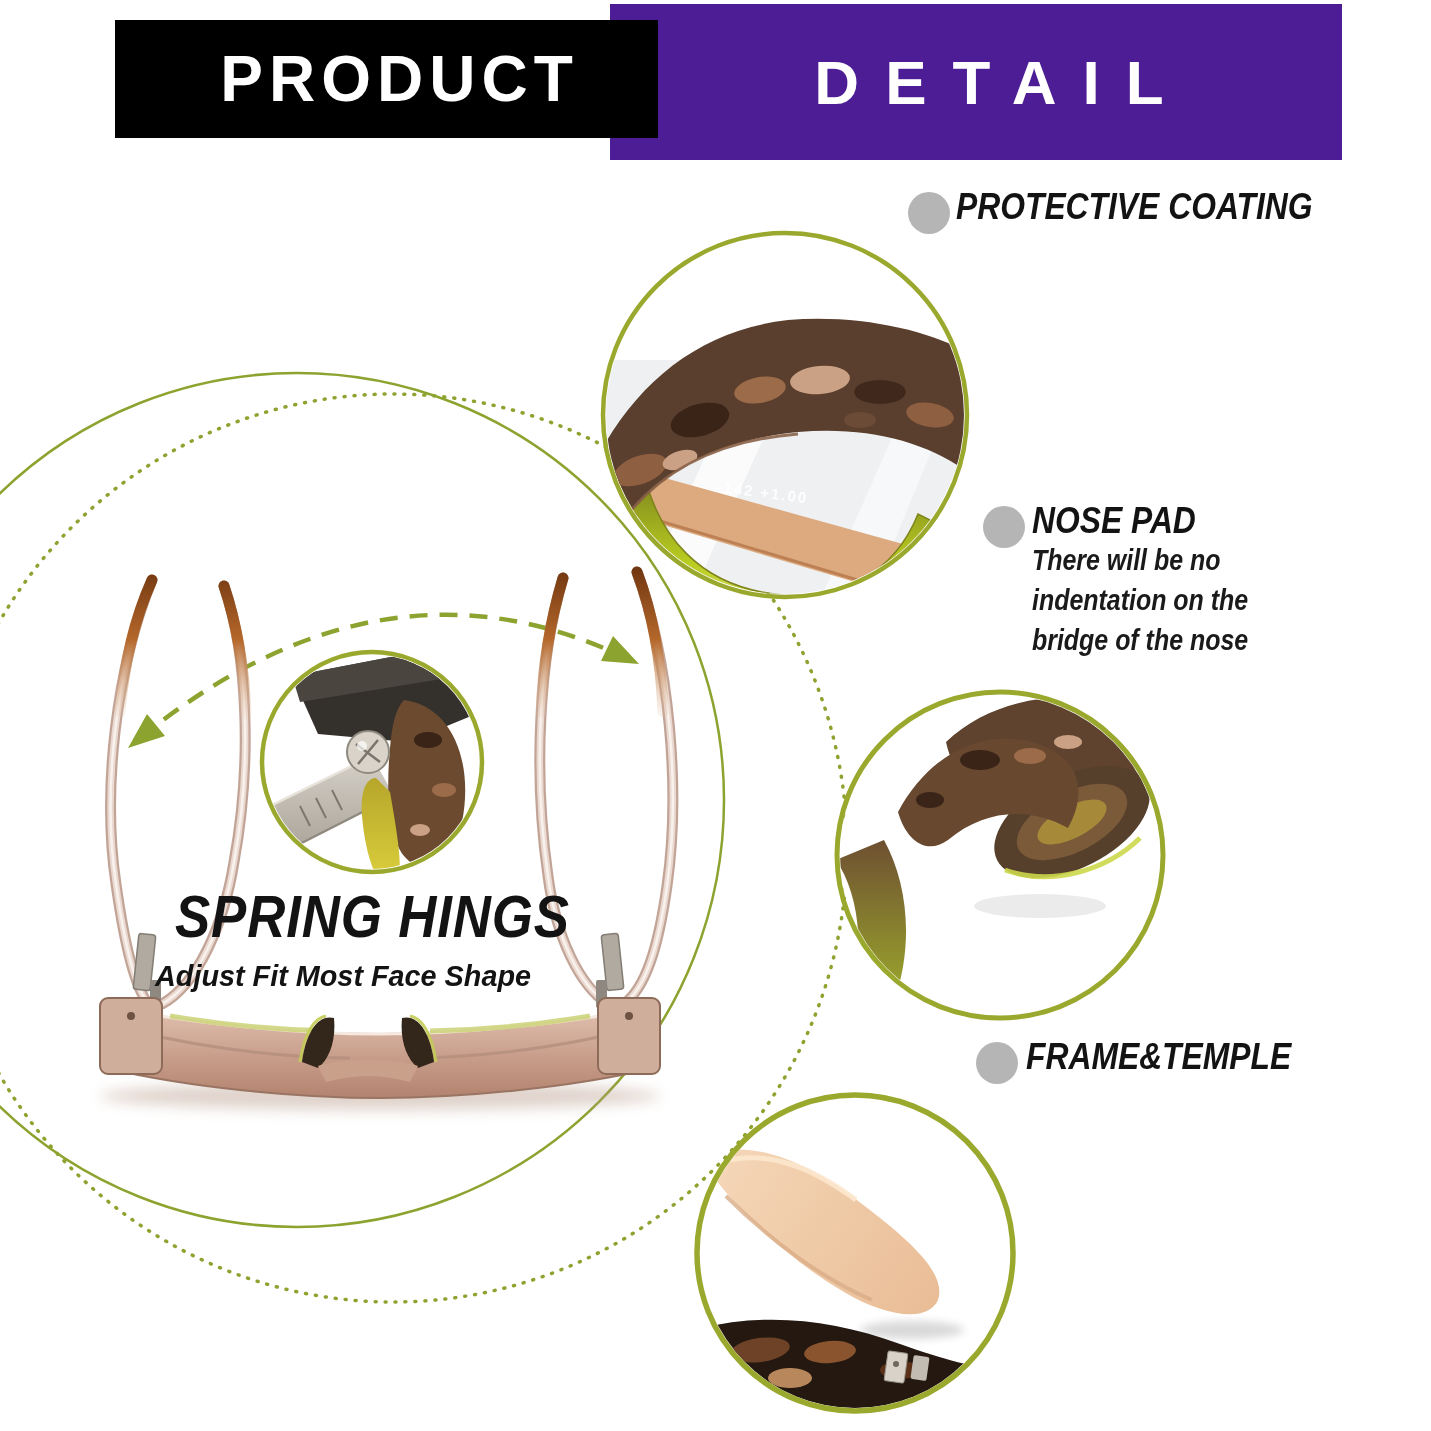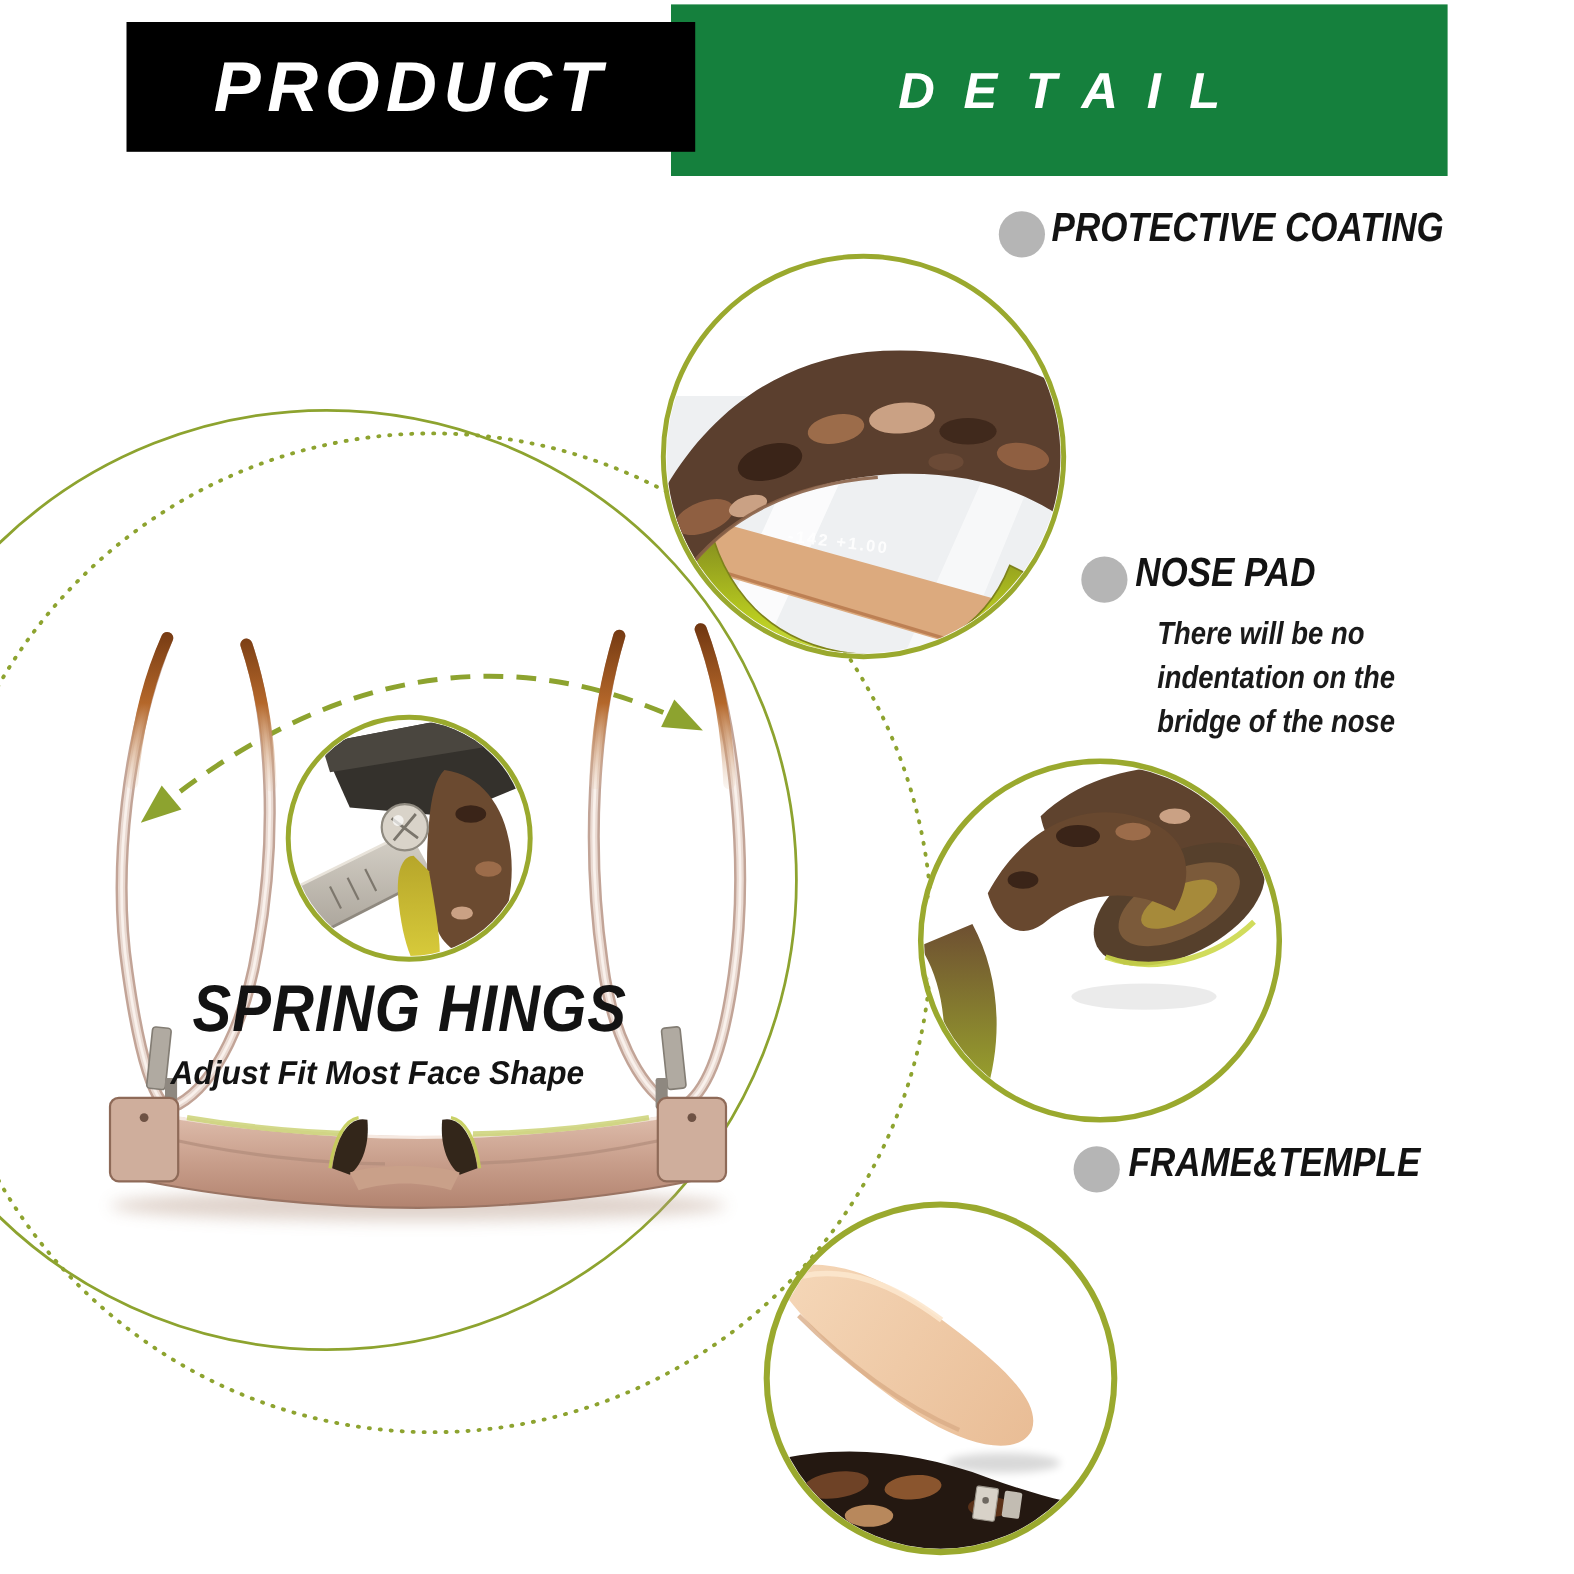--- a/index.html
+++ b/index.html
@@ -1,25 +1,25 @@
 <!DOCTYPE html>
 <html><head>
 <meta charset="utf-8">
 <style>
   html,body{margin:0;padding:0;background:#ffffff;}
   #canvas{position:relative;width:1431px;height:1431px;background:#ffffff;overflow:hidden;
           font-family:"Liberation Sans",sans-serif;color:#131313;}
   #art{position:absolute;left:0;top:0;z-index:1;}
   .abs{position:absolute;}
   .banner{display:flex;align-items:center;justify-content:center;
-          color:#ffffff;font-style:italic;font-weight:bold;white-space:nowrap;}
+          color:#ffffff;font-weight:bold;white-space:nowrap;padding-left:26px;}
   #banner-product{left:115px;top:20px;width:517px;height:118px;background:#000000;
                   font-size:64px;letter-spacing:6px;z-index:4;}
-  #banner-detail{left:610px;top:4px;width:706px;height:156px;background:#15803d;
-                 font-size:46px;letter-spacing:26px;text-indent:26px;z-index:3;text-align:right;}
+  #banner-detail{left:610px;top:4px;width:706px;height:156px;background:#4c1d95;
+                 font-size:62px;letter-spacing:26px;text-indent:26px;z-index:3;text-align:right;}
   .bullet{position:absolute;width:42px;height:42px;border-radius:50%;background:#b5b5b5;z-index:5;}
   .callout-title{position:absolute;font-size:37px;font-weight:bold;font-style:italic;
                  color:#131313;z-index:5;white-space:nowrap;}
   .callout-lines{position:absolute;z-index:5;}
   .callout-line{font-size:29px;font-weight:bold;font-style:italic;line-height:40px;
                 color:#1a1a1a;white-space:nowrap;}
   .cond{transform:scaleX(0.86);transform-origin:0 50%;display:block;}
   #feature-block{left:145px;top:882px;width:500px;text-align:left;z-index:5;}
   #feature-title{font-size:60px;font-weight:bold;font-style:italic;letter-spacing:1px;
                  transform:scaleX(0.88);transform-origin:50% 50%;white-space:nowrap;}
@@ -238,21 +238,21 @@
   </div>
   <div class="banner abs" id="banner-product">
     <span>PRODUCT</span>
   </div>
 
   <div class="bullet" style="left:908px;top:192px;"></div>
   <div class="callout-title cond" style="left:956px;top:186px;">PROTECTIVE COATING</div>
 
   <div class="bullet" style="left:983px;top:506px;"></div>
   <div class="callout-title cond" style="left:1032px;top:500px;">NOSE PAD</div>
-  <div class="callout-lines" style="left:1032px;top:556px;margin-left:20px;">
+  <div class="callout-lines" style="left:1032px;top:540px;">
     <div class="callout-line cond">There will be no</div>
     <div class="callout-line cond">indentation on the</div>
     <div class="callout-line cond">bridge of the nose</div>
   </div>
 
   <div class="bullet" style="left:976px;top:1042px;"></div>
   <div class="callout-title cond" style="left:1026px;top:1036px;">FRAME&amp;TEMPLE</div>
 
   <div class="abs" id="feature-block">
     <div id="feature-title">SPRING HINGS</div>

